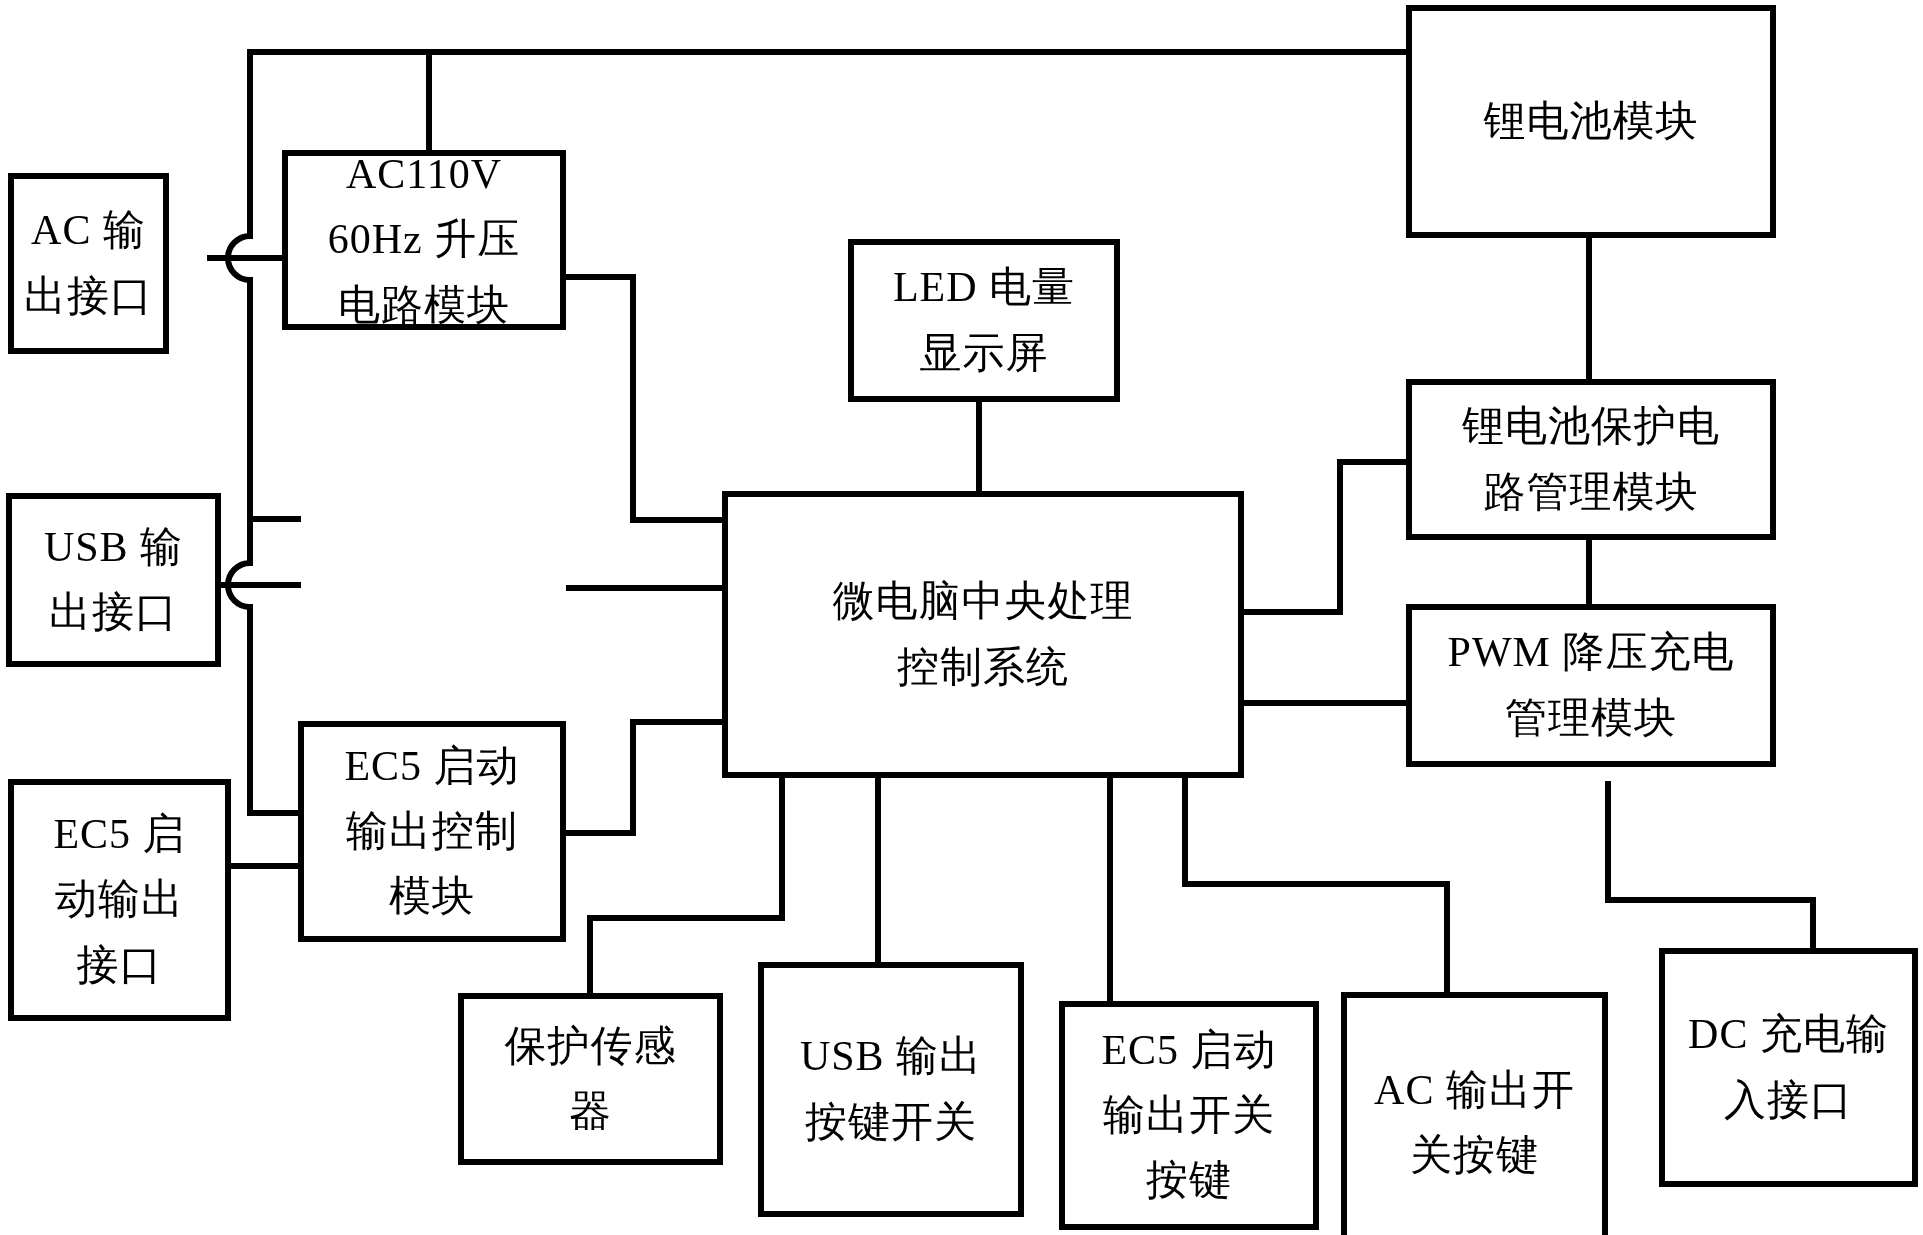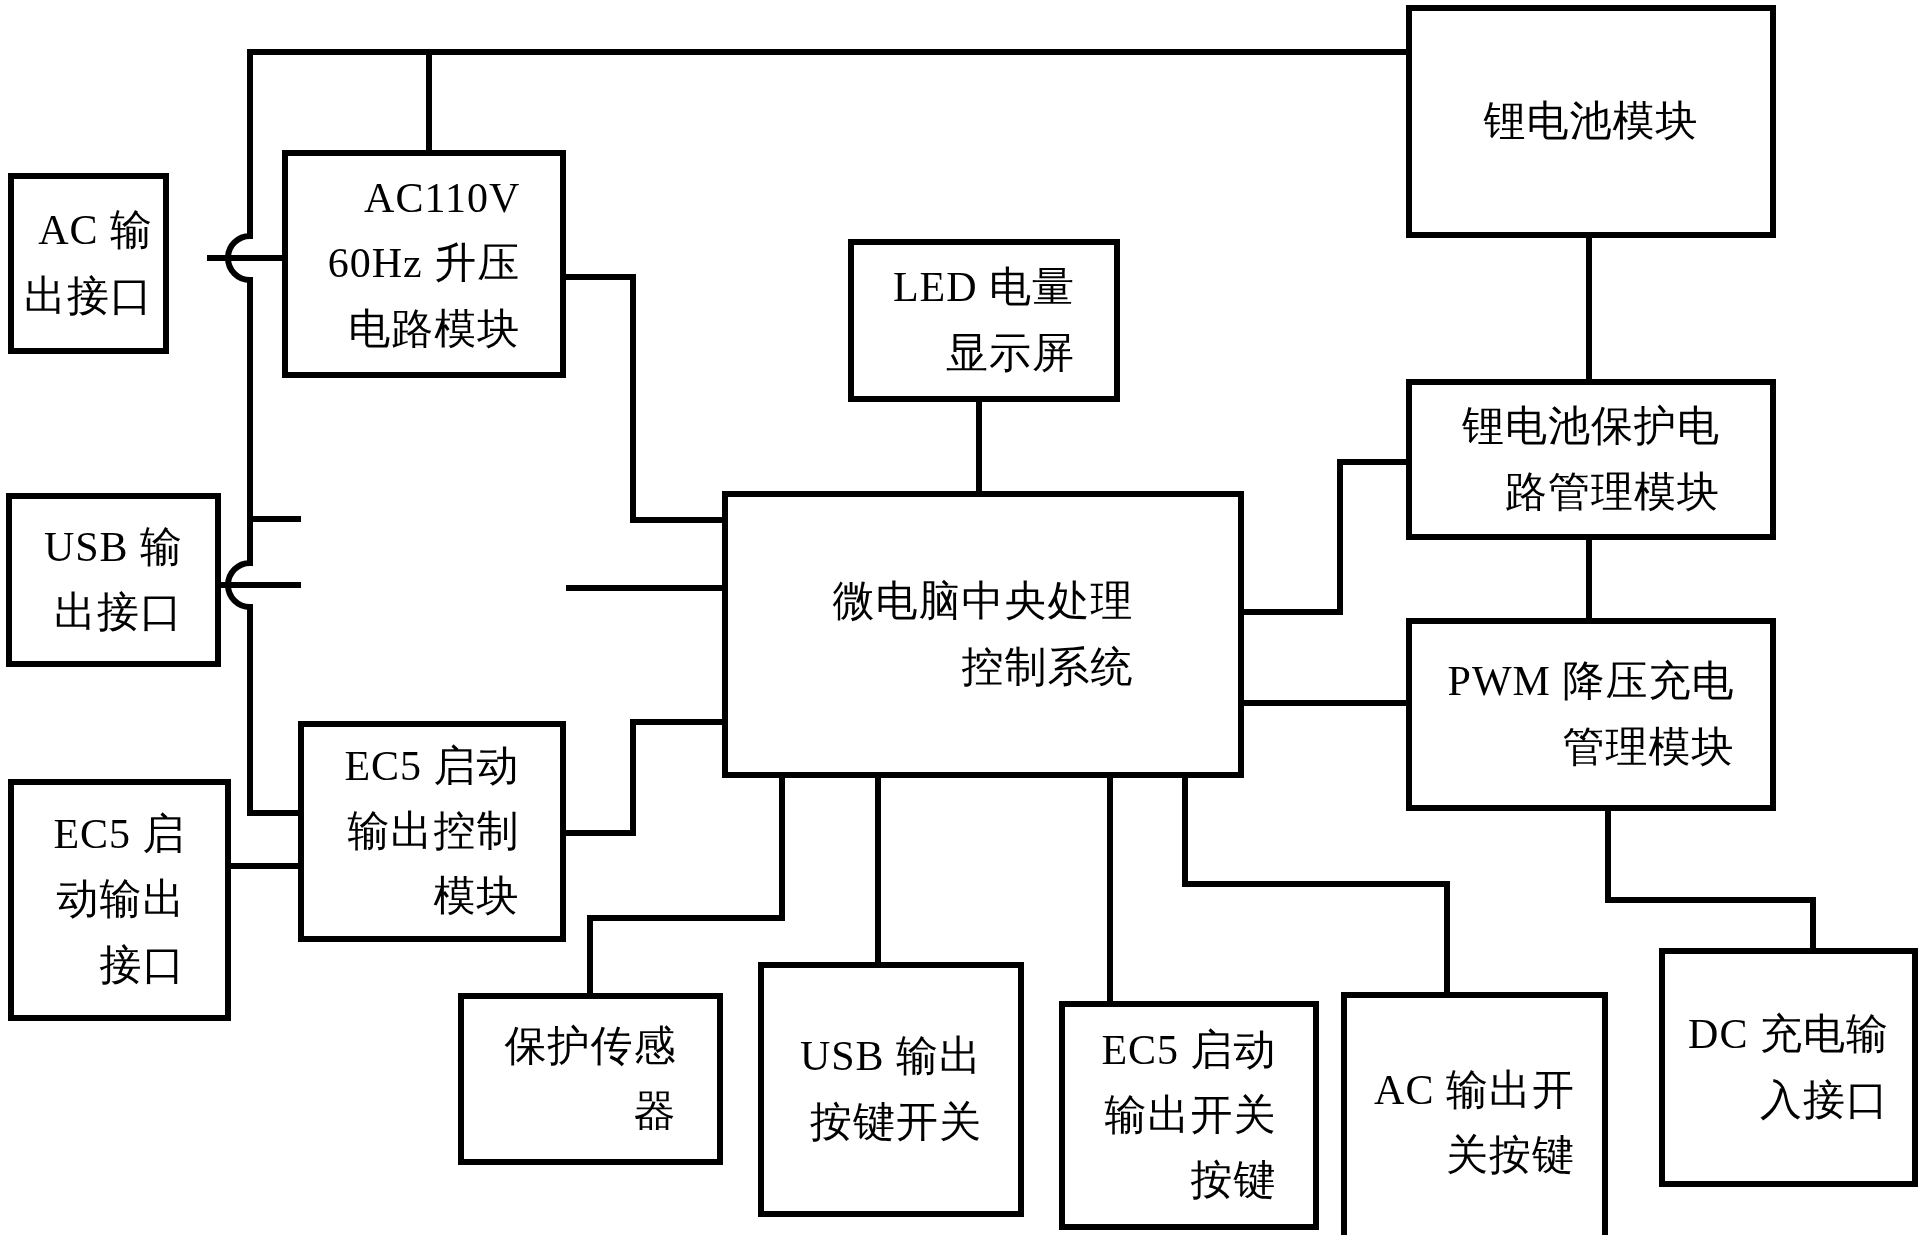--- a/index.html
+++ b/index.html
@@ -37,21 +37,20 @@
     display: flex;
     align-items: center;
     justify-content: center;
     text-align: center;
   }
   .box .lbl {
     white-space: pre-line;
     font-size: 42px;
     line-height: 1.55;
     letter-spacing: 1px;
-    text-align: right;
   }
 </style>
 </head>
 <body>
 
 <div class="diagram">
 
   <svg class="wires" viewBox="0 0 1923 1235" xmlns="http://www.w3.org/2000/svg">
 
     <path d="M1406 52 H250 V236 A22 22 0 0 0 250 280 V563 A22 22 0 0 0 250 607 V813 H298"></path>
@@ -73,21 +72,21 @@
     <path d="M1110 778 V1001"></path>
     <path d="M1185 778 V884 H1447 V992"></path>
     <path d="M1608 781 V900 H1813 V992"></path>
   </svg>
 
   <div class="box" style="left:8px;top:173px;width:161px;height:181px">
     <span class="lbl">AC 输
 出接口</span>
   </div>
 
-  <div class="box" style="left:282px;top:150px;width:284px;height:228px">
+  <div class="box" style="left:282px;top:150px;width:284px;height:180px">
     <span class="lbl">AC110V
 60Hz 升压
 电路模块</span>
   </div>
 
   <div class="box" style="left:6px;top:493px;width:215px;height:174px">
     <span class="lbl">USB 输
 出接口</span>
   </div>
 
@@ -116,21 +115,21 @@
 
   <div class="box" style="left:1406px;top:5px;width:370px;height:233px">
     <span class="lbl">锂电池模块</span>
   </div>
 
   <div class="box" style="left:1406px;top:379px;width:370px;height:161px">
     <span class="lbl">锂电池保护电
 路管理模块</span>
   </div>
 
-  <div class="box" style="left:1406px;top:618px;width:370px;height:193px">
+  <div class="box" style="left:1406px;top:604px;width:370px;height:163px">
     <span class="lbl">PWM 降压充电
 管理模块</span>
   </div>
 
   <div class="box" style="left:458px;top:993px;width:265px;height:172px">
     <span class="lbl">保护传感
 器</span>
   </div>
 
   <div class="box" style="left:758px;top:962px;width:266px;height:255px">

